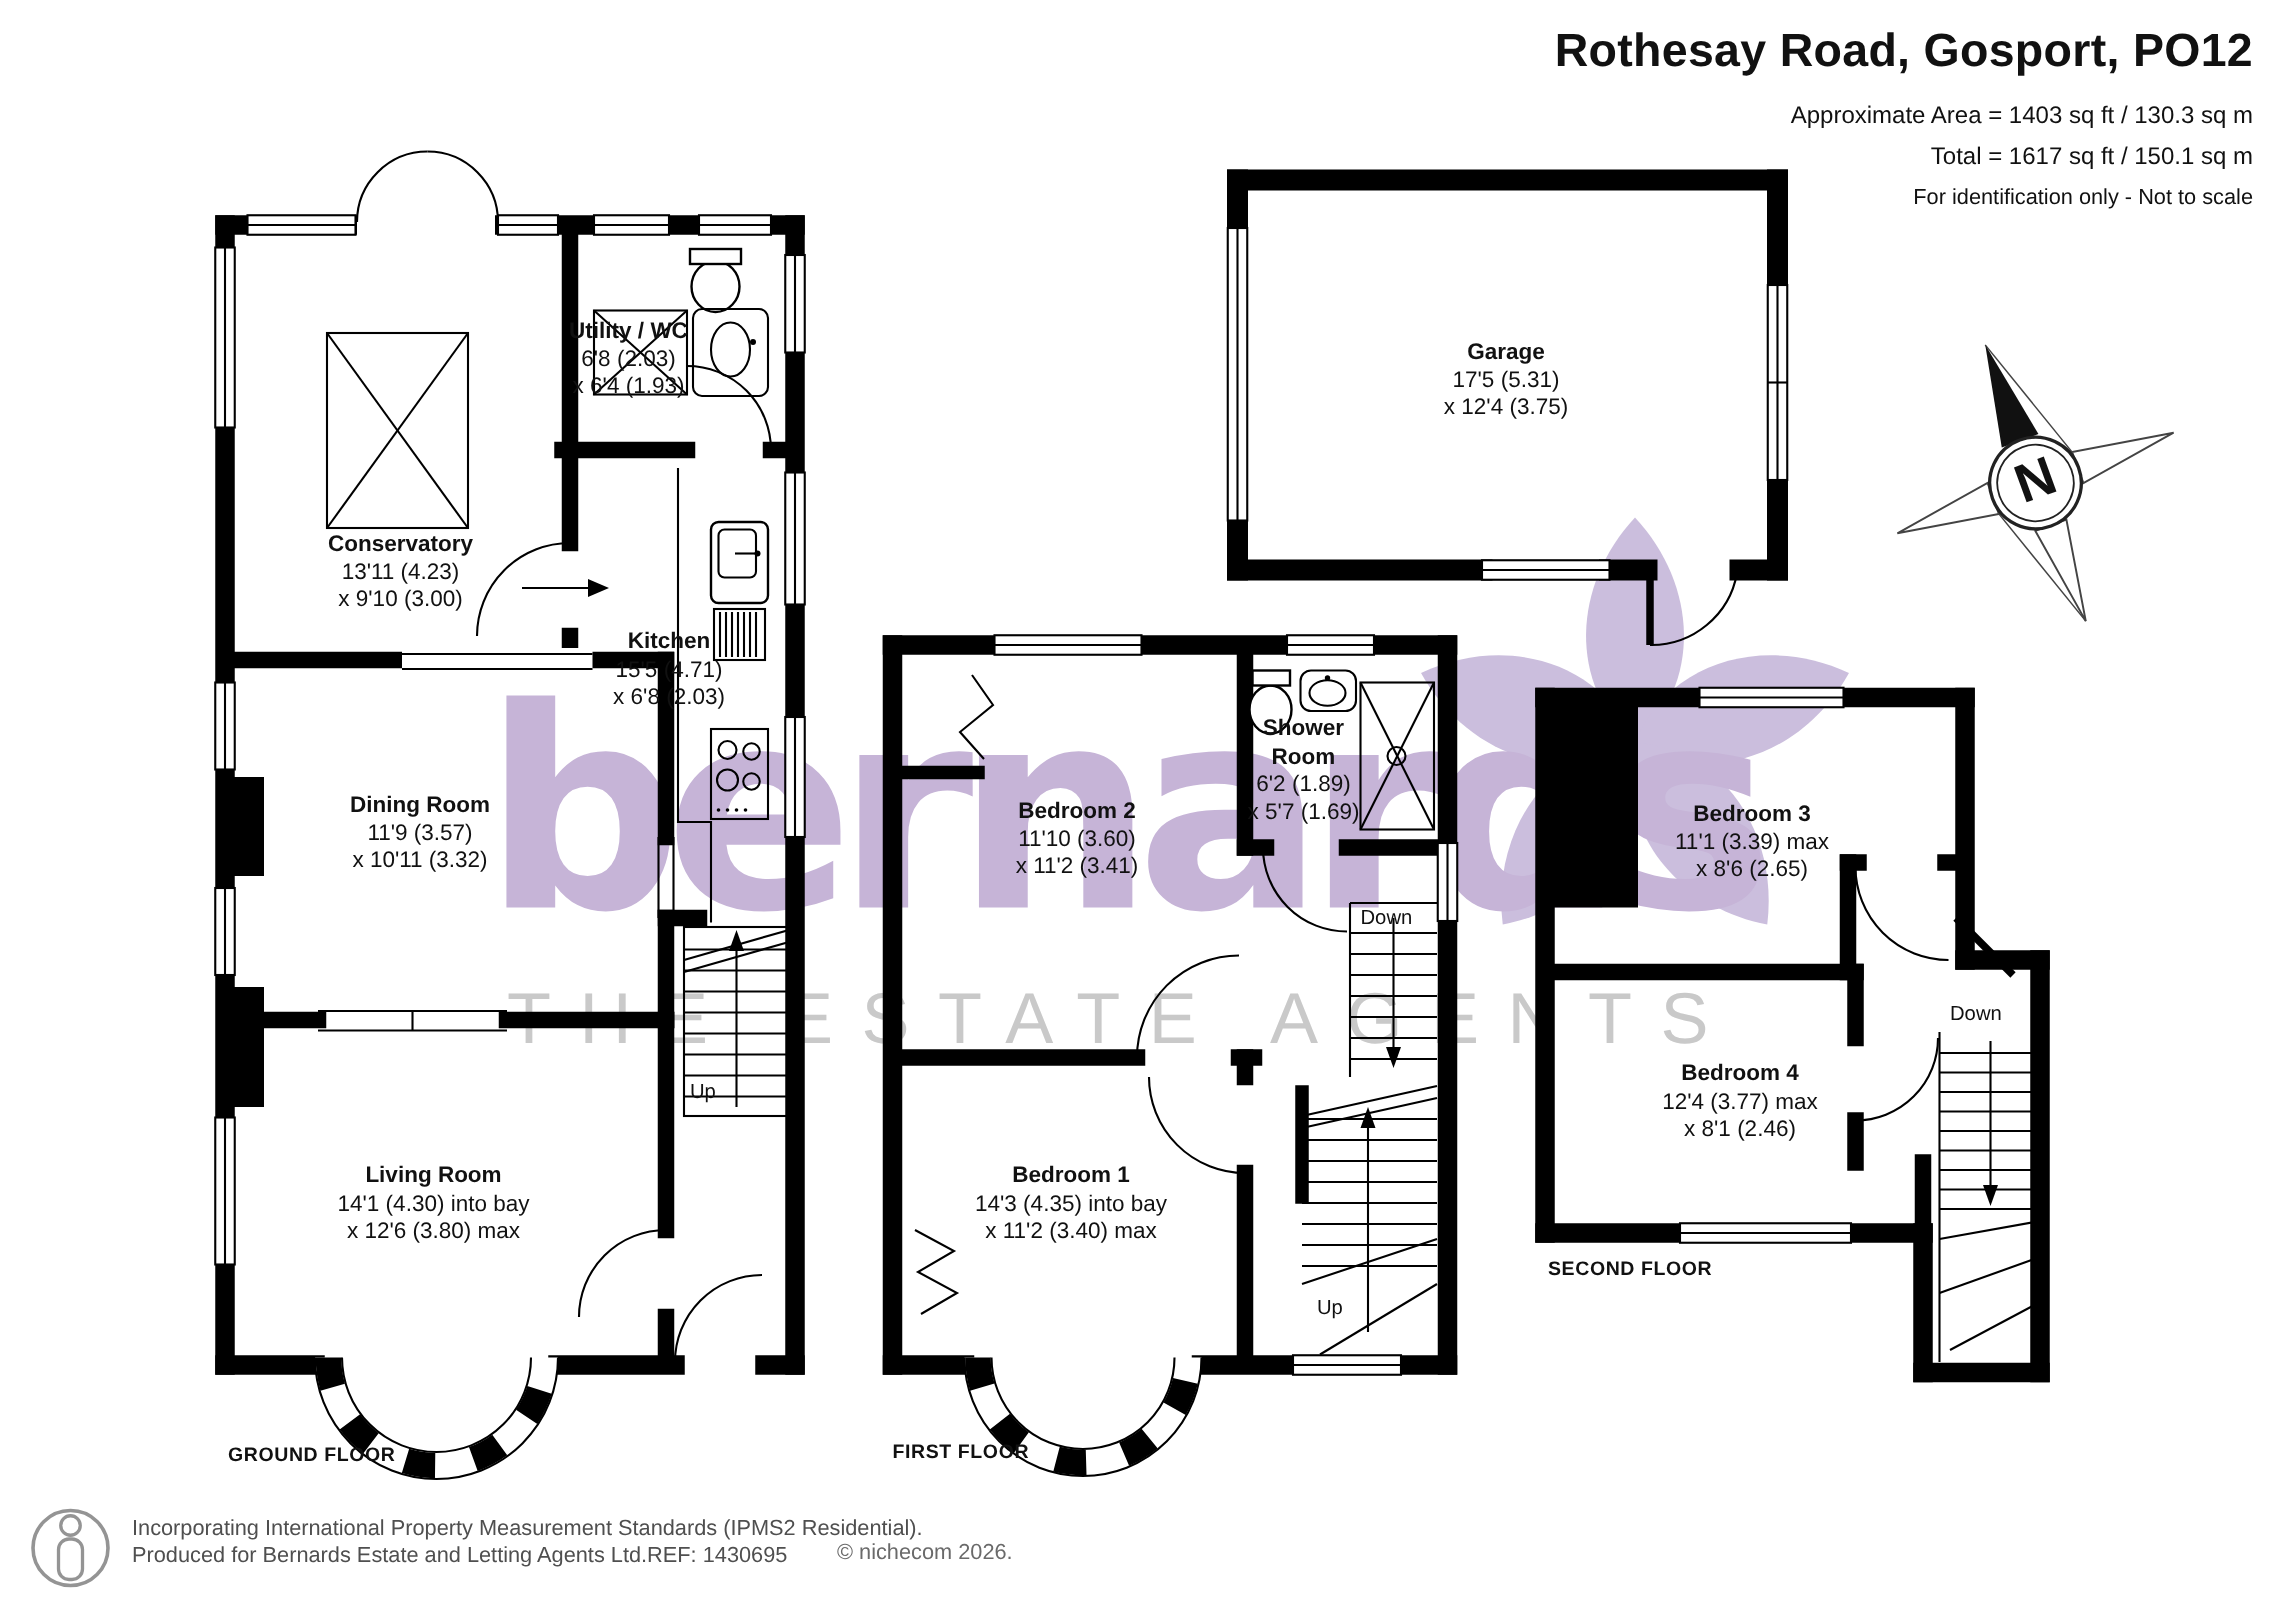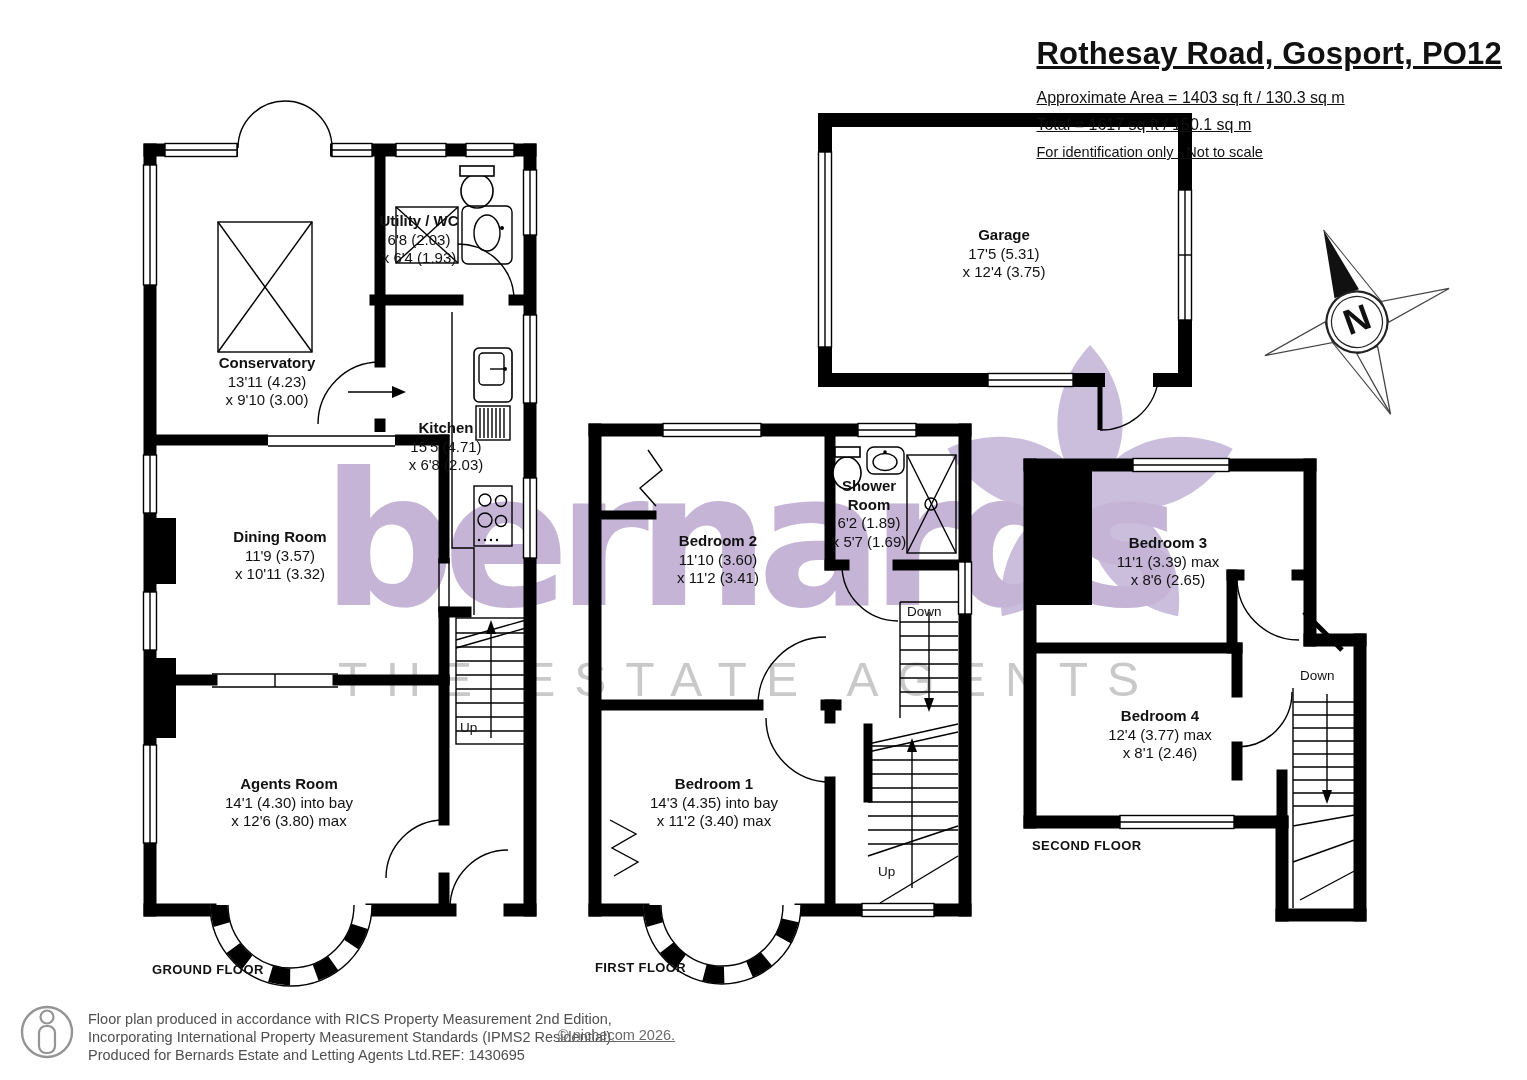--- a/index.html
+++ b/index.html
@@ -30,29 +30,29 @@
   .fx{stroke:#000;stroke-width:1.6;fill:#fff}
 
   
   .rlabel{position:absolute;transform:translateX(-50%);text-align:center;font-size:15px;
           line-height:18.5px;white-space:nowrap;color:#111;}
   .rname{font-weight:bold;}
   .slabel{position:absolute;font-weight:normal;font-size:13.5px;color:#111;}
   .ftitle{position:absolute;font-weight:bold;font-size:13px;letter-spacing:.4px;color:#111;}
 
   
-  .hdr{position:absolute;right:25px;top:36px;text-align:left;text-decoration:underline;}
+  .hdr{position:absolute;right:25px;top:16px;text-align:right;}
   .hdr-title{font-size:31px;font-weight:bold;letter-spacing:.2px;}
   .hdr-area{margin-top:12px;font-size:16px;line-height:27px;}
   .hdr-disc{margin-top:6px;font-size:14.5px;}
 
   
   .foot{position:absolute;left:88px;top:1010px;font-size:14.5px;line-height:18px;color:#4f4f4f;}
   .foot .ref{}
-  .foot-copy{position:absolute;left:558px;top:1027px;font-size:14.5px;color:#6a6a6a;text-decoration:underline;}
+  .foot-copy{position:absolute;left:558px;top:1027px;font-size:14.5px;color:#6a6a6a;}
   .compass-n{position:absolute;left:1357px;top:322px;transform:translate(-50%,-55%) rotate(-20deg);
              font-size:36px;font-weight:bold;color:#111;}
 </style>
 </head>
 <body>
 
 <div class="canvas">
 
   <div class="layer wm">
     <svg class="flower" width="380" height="400">
@@ -421,21 +421,21 @@
       <div class="rname">Kitchen</div>
       <div>15'5 (4.71)</div>
       <div>x 6'8 (2.03)</div>
     </div>
     <div class="rlabel" style="left:280px;top:528px">
       <div class="rname">Dining Room</div>
       <div>11'9 (3.57)</div>
       <div>x 10'11 (3.32)</div>
     </div>
     <div class="rlabel" style="left:289px;top:775px">
-      <div class="rname">Agents Room</div>
+      <div class="rname">Living Room</div>
       <div>14'1 (4.30) into bay</div>
       <div>x 12'6 (3.80) max</div>
     </div>
     <div class="slabel" style="left:460px;top:720px">Up</div>
     <div class="ftitle" style="left:152px;top:962px">GROUND FLOOR</div>
 
     <div class="rlabel" style="left:718px;top:532px">
       <div class="rname">Bedroom 2</div>
       <div>11'10 (3.60)</div>
       <div>x 11'2 (3.41)</div>
@@ -470,21 +470,20 @@
 
     <div class="rlabel" style="left:1004px;top:226px">
       <div class="rname">Garage</div>
       <div>17'5 (5.31)</div>
       <div>x 12'4 (3.75)</div>
     </div>
 
     <div class="compass-n">N</div>
 
     <div class="foot">
-      <div>Floor plan produced in accordance with RICS Property Measurement 2nd Edition,</div>
       <div>Incorporating International Property Measurement Standards (IPMS2 Residential).</div>
       <div>
         <span>Produced for Bernards Estate and Letting Agents Ltd.</span><span class="ref">REF:  1430695</span>
       </div>
     </div>
     <div class="foot-copy">© nichecom 2026.</div>
   </div>
 
 </div>
 

